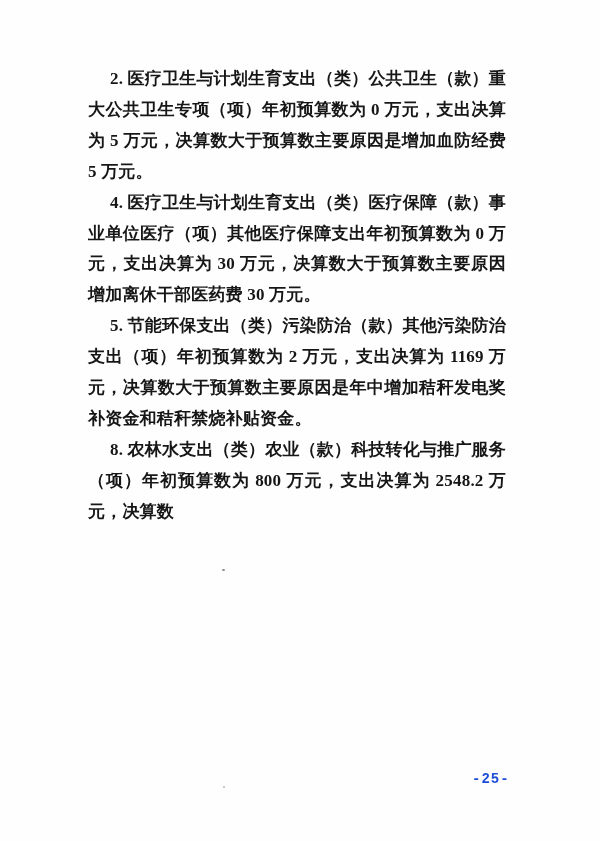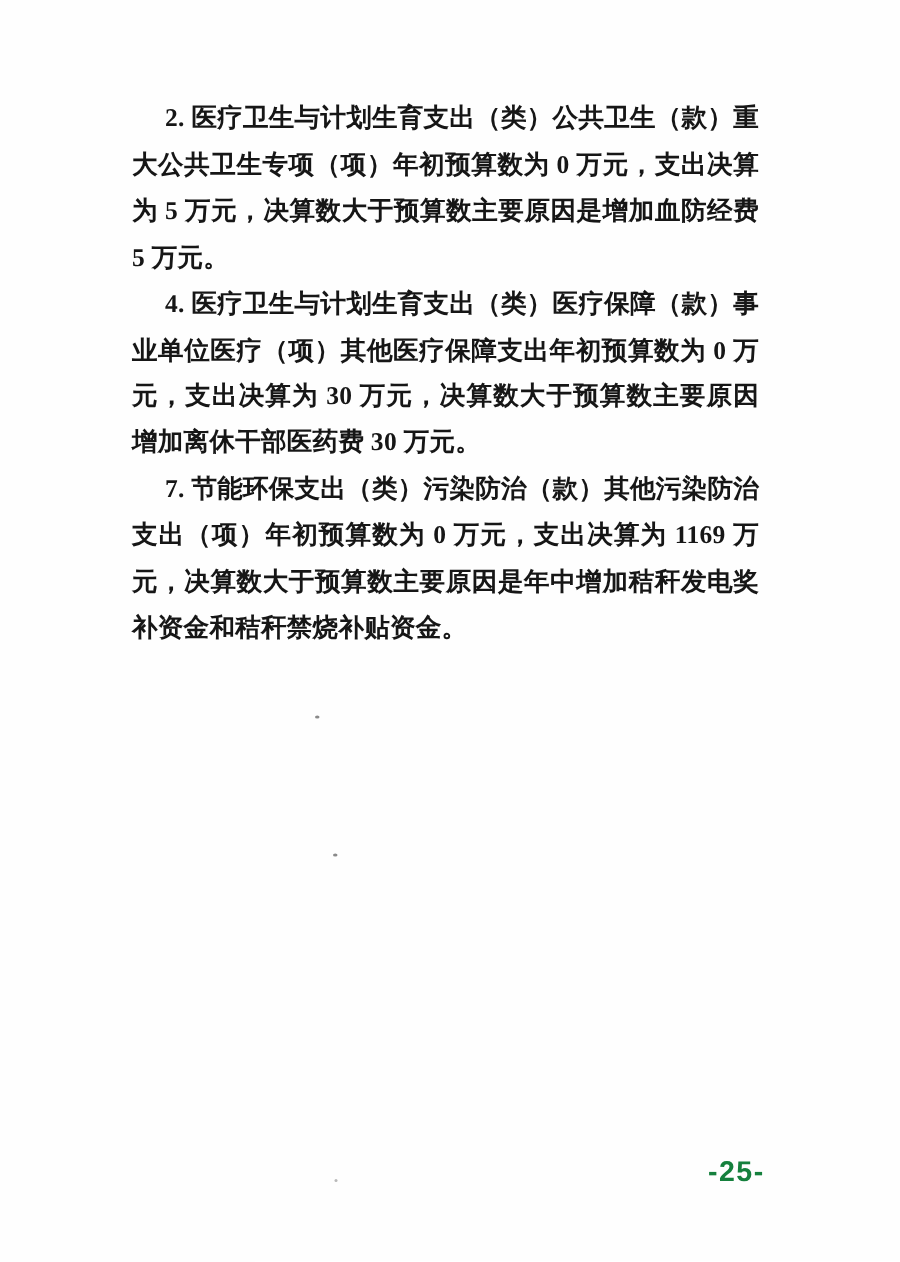--- a/index.html
+++ b/index.html
@@ -30,44 +30,45 @@
     line-height: 30.9px;
     text-align: justify;
     text-indent: 22px;
     letter-spacing: 0.2px;
     word-break: break-all;
   }
   .page-number {
     position: absolute;
     left: 472px;
     top: 771px;
-    font-size: 19px;
+    font-size: 14px;
     font-weight: 700;
     letter-spacing: 1px;
-    color: #15803d;
-    font-family: Liberation Sans, sans-serif;
+    color: #1d4ed8;
+    font-family: Liberation Mono, monospace;
   }
   
   .speck {
     position: absolute;
     background: #8a8a8a;
     border-radius: 50%;
   }
   .speck-1 { left: 210px; top: 477px; width: 3px; height: 2px; }
   .speck-2 { left: 222px; top: 569px; width: 3px; height: 2px; }
   .speck-3 { left: 223px; top: 786px; width: 2px; height: 2px; opacity: 0.6; }
 </style>
 </head>
 <body>
 
 <div class="page">
   <div class="text-block">
     <p class="para">2. 医疗卫生与计划生育支出（类）公共卫生（款）重大公共卫生专项（项）年初预算数为 0 万元，支出决算为 5 万元，决算数大于预算数主要原因是增加血防经费 5 万元。</p>
     <p class="para">4. 医疗卫生与计划生育支出（类）医疗保障（款）事业单位医疗（项）其他医疗保障支出年初预算数为 0 万元，支出决算为 30 万元，决算数大于预算数主要原因增加离休干部医药费 30 万元。</p>
-    <p class="para">7. 节能环保支出（类）污染防治（款）其他污染防治支出（项）年初预算数为 0 万元，支出决算为 1169 万元，决算数大于预算数主要原因是年中增加秸秆发电奖补资金和秸秆禁烧补贴资金。</p>
+    <p class="para">5. 节能环保支出（类）污染防治（款）其他污染防治支出（项）年初预算数为 2 万元，支出决算为 1169 万元，决算数大于预算数主要原因是年中增加秸秆发电奖补资金和秸秆禁烧补贴资金。</p>
+    <p class="para">8. 农林水支出（类）农业（款）科技转化与推广服务（项）年初预算数为 800 万元，支出决算为 2548.2 万元，决算数</p>
   </div>
 
   <div class="page-number">-25-</div>
 
   <div class="speck speck-1"></div>
   <div class="speck speck-2"></div>
   <div class="speck speck-3"></div>
 </div>
 
 </body></html>

